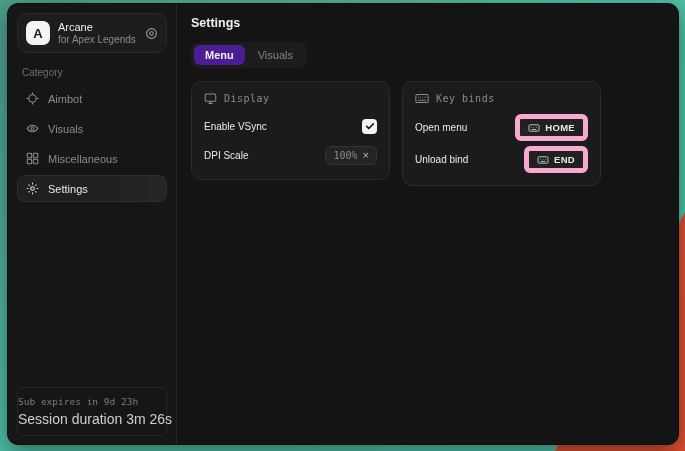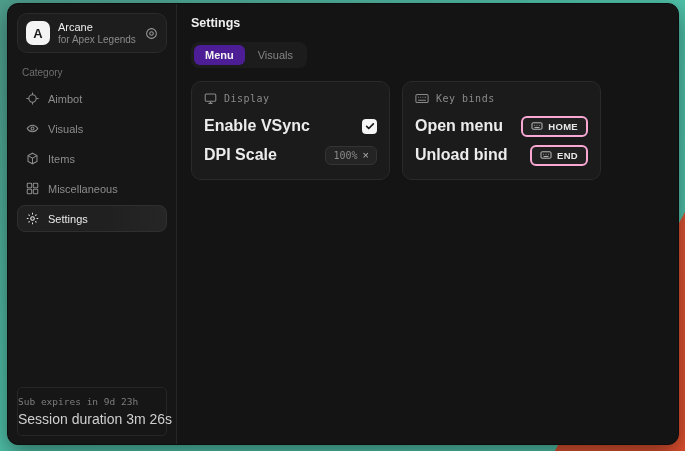--- a/index.html
+++ b/index.html
@@ -77,35 +77,35 @@
   }
   .card-header {
     display:flex; align-items:center; gap:7px;
     color:#8a8a8a; font-family:"DejaVu Sans Mono", monospace;
     font-size:10px; letter-spacing:.5px; margin-bottom:9px;
   }
   .card-row {
     display:flex; align-items:center; justify-content:space-between;
     min-height:24px; margin-top:5px;
   }
-  .row-label { font-size:16px; font-weight:bold; color:#ececec; }
+  .row-label { font-size:10px; font-weight:normal; color:#ececec; }
   .checkbox {
     width:15px; height:15px; background:#f5f5f5; border-radius:4px;
     display:flex; align-items:center; justify-content:center; cursor:pointer;
   }
   .dpi-input {
     display:flex; align-items:center; gap:5px;
     background:#242424; border:1px solid #343434; border-radius:6px;
     padding:3px 7px; cursor:text;
   }
   .dpi-value { font-family:"DejaVu Sans Mono", monospace; font-size:10px; color:#8a8a8a; }
   .dpi-clear { color:#b5b5b5; font-size:11px; line-height:1; cursor:pointer; }
   .keybind-btn {
     display:flex; align-items:center; gap:5px;
-    background:#212121; border:2px solid #f9a8d4; border-radius:6px;
+    background:#212121; border:5px solid #f9a8d4; border-radius:6px;
     padding:3px 8px; color:#e8e8e8; font-size:9.5px; font-weight:bold;
     letter-spacing:.3px; cursor:pointer;
   }
   .keybind-btn .kb-ic { display:flex; color:#bdbdbd; }
   svg { display:block; }
 </style>
 </head>
 <body>
 
 <div class="desktop-red"></div>
@@ -148,29 +148,20 @@
     <div class="nav-item">
       <span class="nav-ic">
         <svg width="13" height="13" viewBox="0 0 16 16" fill="none" stroke="currentColor" stroke-width="1.3">
           <path d="M1.5 8s2.4-4 6.5-4 6.5 4 6.5 4-2.4 4-6.5 4S1.5 8 1.5 8z"></path>
             <circle cx="8" cy="8" r="1.8"></circle>
         </svg>
       </span>
       <span>Visuals</span>
     </div>
 
-    <div class="nav-item">
-      <span class="nav-ic">
-        <svg width="13" height="13" viewBox="0 0 16 16" fill="none" stroke="currentColor" stroke-width="1.3">
-          <path d="M8 1.5l5.5 3v7l-5.5 3-5.5-3v-7z"></path>
-            <path d="M2.5 4.5L8 7.5l5.5-3M8 7.5v7"></path>
-        </svg>
-      </span>
-      <span>Items</span>
-    </div>
 
     <div class="nav-item">
       <span class="nav-ic">
         <svg width="13" height="13" viewBox="0 0 16 16" fill="none" stroke="currentColor" stroke-width="1.3">
           <rect x="1.5" y="1.5" width="5.5" height="5.5" rx="1"></rect>
             <rect x="9" y="1.5" width="5.5" height="5.5" rx="1"></rect>
             <rect x="1.5" y="9" width="5.5" height="5.5" rx="1"></rect>
             <rect x="9" y="9" width="5.5" height="5.5" rx="1"></rect>
         </svg>
       </span>

